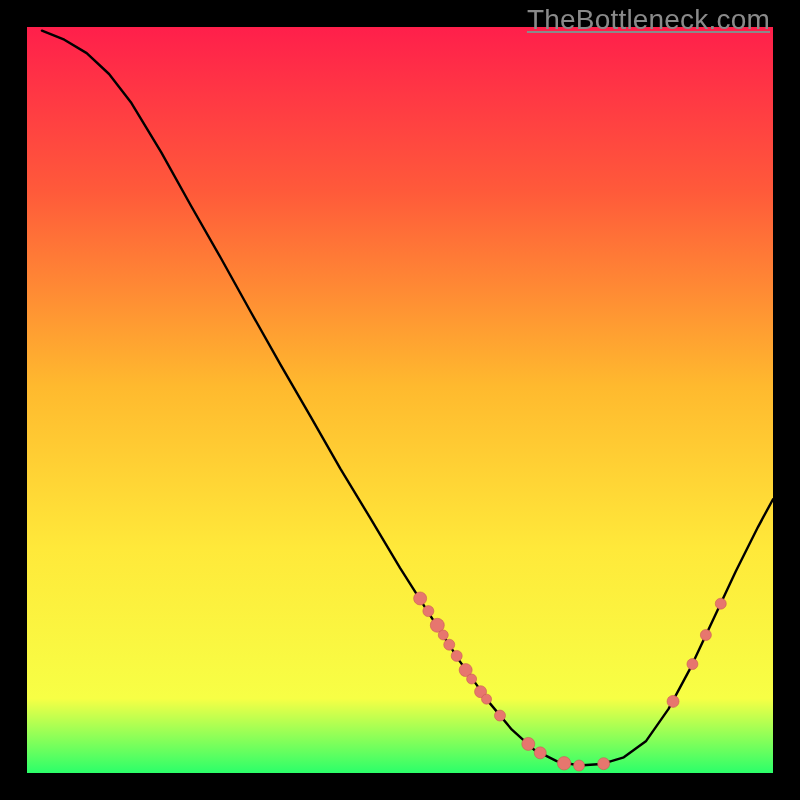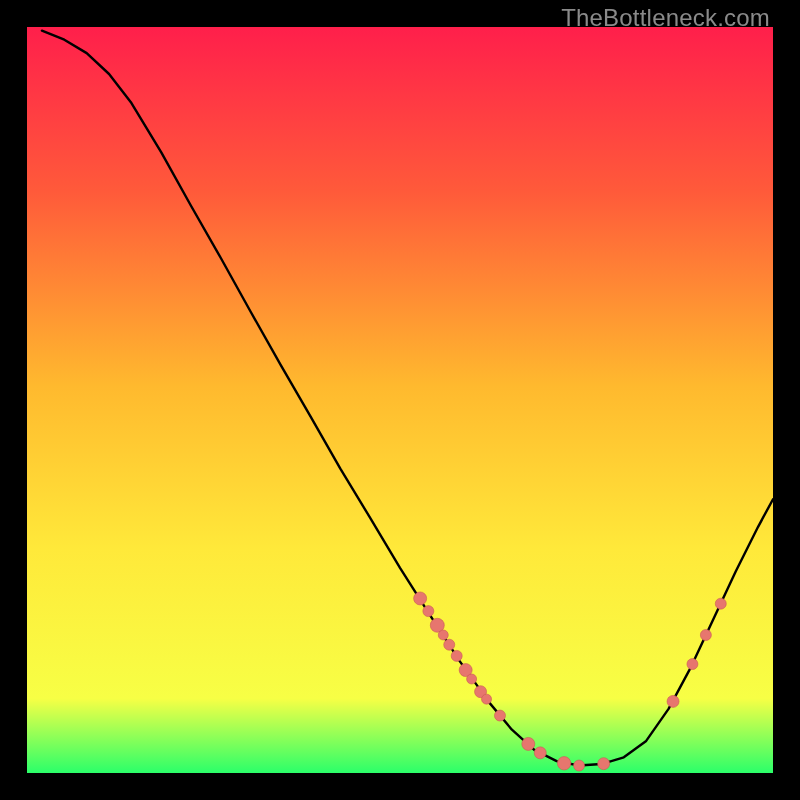--- a/index.html
+++ b/index.html
@@ -23,24 +23,25 @@
     left: 0;
     top: 0;
     width: 746px;
     height: 746px;
   }
   .watermark {
     position: absolute;
     top: 4px;
     right: 30px;
     font-family: Arial, Helvetica, sans-serif;
-    font-size: 24px;
+    font-size: 28px;
     color: #8a8a8a;
     letter-spacing: 0.2px;
     font-weight: 400;
+    text-decoration: underline;
   }
 </style>
 </head>
 <body>
 
 <div class="frame">
   <svg class="plot" viewBox="0 0 746 746" preserveAspectRatio="none">
     <defs>
       <linearGradient id="bg-grad" x1="0" y1="0" x2="0" y2="1">
         <stop id="g0" offset="0%" stop-color="#ff1f4b"></stop>

